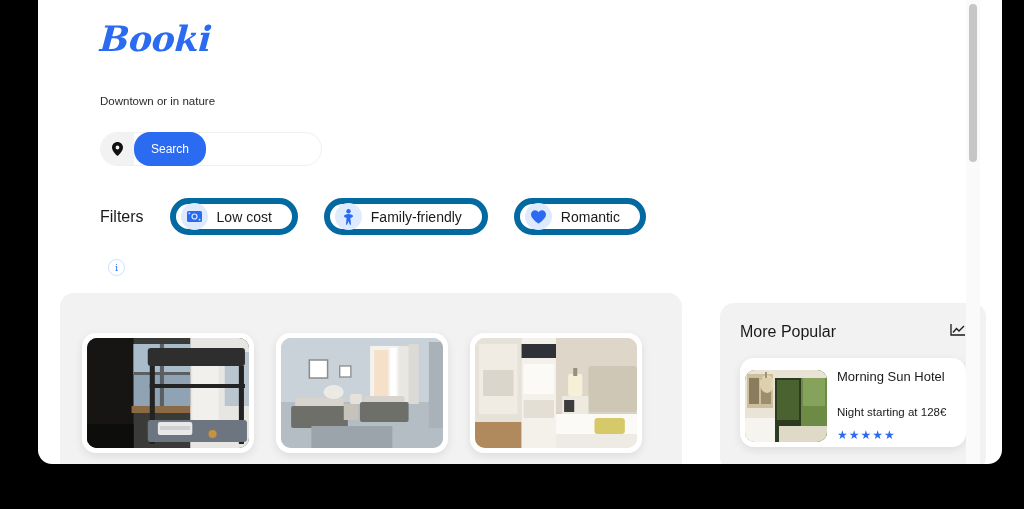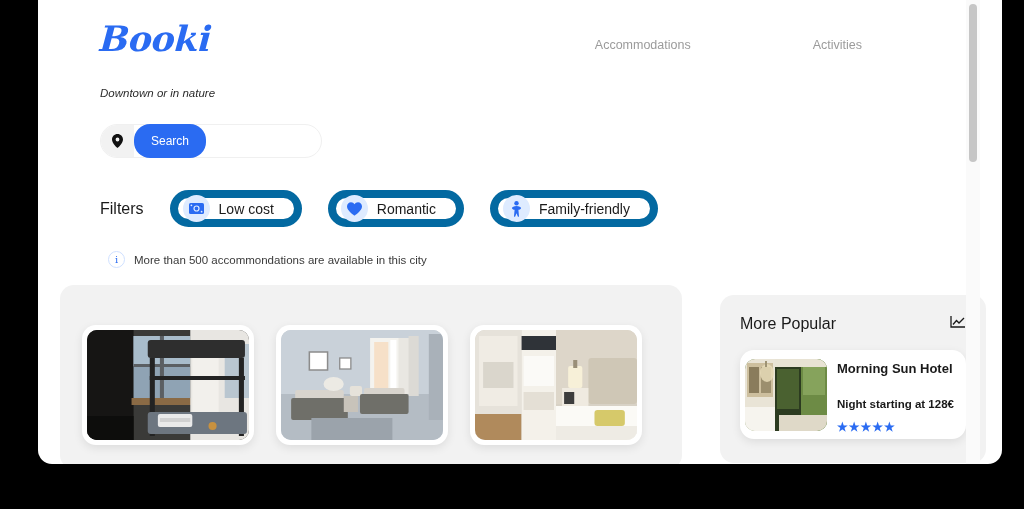--- a/index.html
+++ b/index.html
@@ -35,21 +35,21 @@
     font-size: 35px; font-weight: 700; color: #2a6bf2;
     font-style: italic; letter-spacing: -0.5px;
     transform: skewX(-4deg);
   }
   .nav { display: flex; gap: 122px; margin-right: 78px; margin-top: 12px; }
   .nav-link { font-size: 12.5px; color: #9b9b9b; }
 
   
   .search-section { padding: 28px 62px 0 62px; }
   .headline { font-size: 19px; color: #1a1a1a; font-weight: 400; letter-spacing: -0.1px; }
-  .subheadline { font-size: 11.5px; color: #2b2b2b; margin-top: 0; font-style: italic; }
+  .subheadline { font-size: 11.5px; color: #2b2b2b; margin-top: 8px; }
 
   .searchbar {
     display: flex; align-items: stretch; margin-top: 25px;
     width: 222px; height: 34px;
     border: 1px solid #f0f0f0; border-radius: 17px;
     background: #ffffff;
   }
   .pin-box {
     width: 33px; display: flex; align-items: center; justify-content: center;
     background: #f2f2f2; border-radius: 16px 0 0 16px;
@@ -68,21 +68,21 @@
   }
 
   
   .filters-row {
     display: flex; align-items: center; gap: 26px; margin-top: 32px;
   }
   .filters-label { font-size: 16px; color: #1a1a1a; }
   .pill {
     display: flex; align-items: center; gap: 9px;
     height: 37px; padding: 0 20px 0 5px;
-    border: 8px solid #0369a1; border-radius: 19px;
+    border: 6px solid #0369a1; border-radius: 19px;
     background: #fff; cursor: pointer;
   }
   .pill-icon {
     width: 27px; height: 27px; border-radius: 50%;
     background: #deebff; display: flex; align-items: center; justify-content: center;
     flex: none;
   }
   .pill-label { font-size: 14px; color: #1a1a1a; white-space: nowrap; }
 
   
@@ -111,40 +111,36 @@
   .cards { display: flex; gap: 22px; margin-top: 20px; }
   .card {
     width: 172px; background: #fff; border-radius: 14px;
     padding: 5px; box-shadow: 0 3px 10px rgba(0,0,0,0.09);
   }
   .card-img { width: 100%; height: 110px; border-radius: 10px; overflow: hidden; display:block; }
 
   .hotel-card {
     display: flex; background: #fff; border-radius: 14px;
     padding: 5px; margin-top: 17px; gap: 10px;
-    box-shadow: 0 3px 10px rgba(0,0,0,0.09); align-items: center; font-weight: bold;
+    box-shadow: 0 3px 10px rgba(0,0,0,0.09); align-items: flex-end;
   }
   .hotel-img { width: 82px; height: 72px; border-radius: 10px; overflow: hidden; flex: none; display:block; }
   .hotel-info { padding-top: 6px; }
   .hotel-name { font-size: 13px; color: #1a1a1a; }
   .hotel-price { font-size: 11.5px; color: #1a1a1a; margin-top: 22px; }
   .stars { margin-top: 10px; display: flex; gap: 1px; color: #2a6bf2; font-size: 12px; }
 </style>
 </head>
 <body>
 
 <div id="viewport">
   <div class="page">
 
     <div class="header">
       <div class="logo">Booki</div>
-      <div class="nav">
-        <a class="nav-link">Accommodations</a>
-        <a class="nav-link">Activities</a>
-      </div>
     </div>
 
     <div class="search-section">
       <div class="subheadline">Downtown or in nature</div>
 
       <div class="searchbar">
         <div class="pin-box">
           <svg width="11" height="14" viewBox="0 0 11 14">
               <path d="M5.5 0C2.46 0 0 2.46 0 5.5 0 9.6 5.5 14 5.5 14S11 9.6 11 5.5C11 2.46 8.54 0 5.5 0zm0 7.4a1.9 1.9 0 110-3.8 1.9 1.9 0 010 3.8z" fill="#111"></path>
             </svg>
@@ -162,42 +158,41 @@
                 <circle cx="7.5" cy="5.5" r="2.5" fill="none" stroke="#deebff" stroke-width="1.2"></circle>
                 <circle cx="2.4" cy="2.3" r="0.9" fill="#deebff"></circle>
                 <circle cx="12.6" cy="8.7" r="0.9" fill="#deebff"></circle>
               </svg>
           </span>
           <span class="pill-label">Low cost</span>
         </div>
 
         <div class="pill">
           <span class="pill-icon">
-            <svg width="15" height="14" viewBox="0 0 15 14">
-                <path d="M7.5 13.5S0 8.9 0 4.4C0 2 1.9.3 4 .3c1.5 0 2.8.8 3.5 2 .7-1.2 2-2 3.5-2 2.1 0 4 1.7 4 4.1 0 4.5-7.5 9.1-7.5 9.1z" fill="#2a6bf2"></path>
-              </svg>
-          </span>
-          <span class="pill-label">Romantic</span>
-        </div>
-
-        <div class="pill">
-          <span class="pill-icon">
             <svg width="11" height="16" viewBox="0 0 11 16">
                 <circle cx="5.5" cy="2.2" r="2.2" fill="#2a6bf2"></circle>
                 <path d="M5.5 5C3 5 1 6 1 7.2c0 .9 1.3 1.4 2.6 1.6L3 15.3c0 .5.9.8 1.2.2l1.3-3.3 1.3 3.3c.3.6 1.2.3 1.2-.2L7.4 8.8C8.7 8.6 10 8.1 10 7.2 10 6 8 5 5.5 5z" fill="#2a6bf2"></path>
               </svg>
           </span>
           <span class="pill-label">Family-friendly</span>
         </div>
 
+        <div class="pill">
+          <span class="pill-icon">
+            <svg width="15" height="14" viewBox="0 0 15 14">
+                <path d="M7.5 13.5S0 8.9 0 4.4C0 2 1.9.3 4 .3c1.5 0 2.8.8 3.5 2 .7-1.2 2-2 3.5-2 2.1 0 4 1.7 4 4.1 0 4.5-7.5 9.1-7.5 9.1z" fill="#2a6bf2"></path>
+              </svg>
+          </span>
+          <span class="pill-label">Romantic</span>
+        </div>
+
       </div>
 
       <div class="info-row">
         <span class="info-icon">i</span>
-        <span class="info-text">More than 500 accommondations are available in this city</span>
       </div>
     </div>
 
     <div class="panels">
 
       <div class="panel-accom">
         <div class="cards">
 
           <div class="card">
             <svg class="card-img" viewBox="0 0 160 110" preserveAspectRatio="none">

